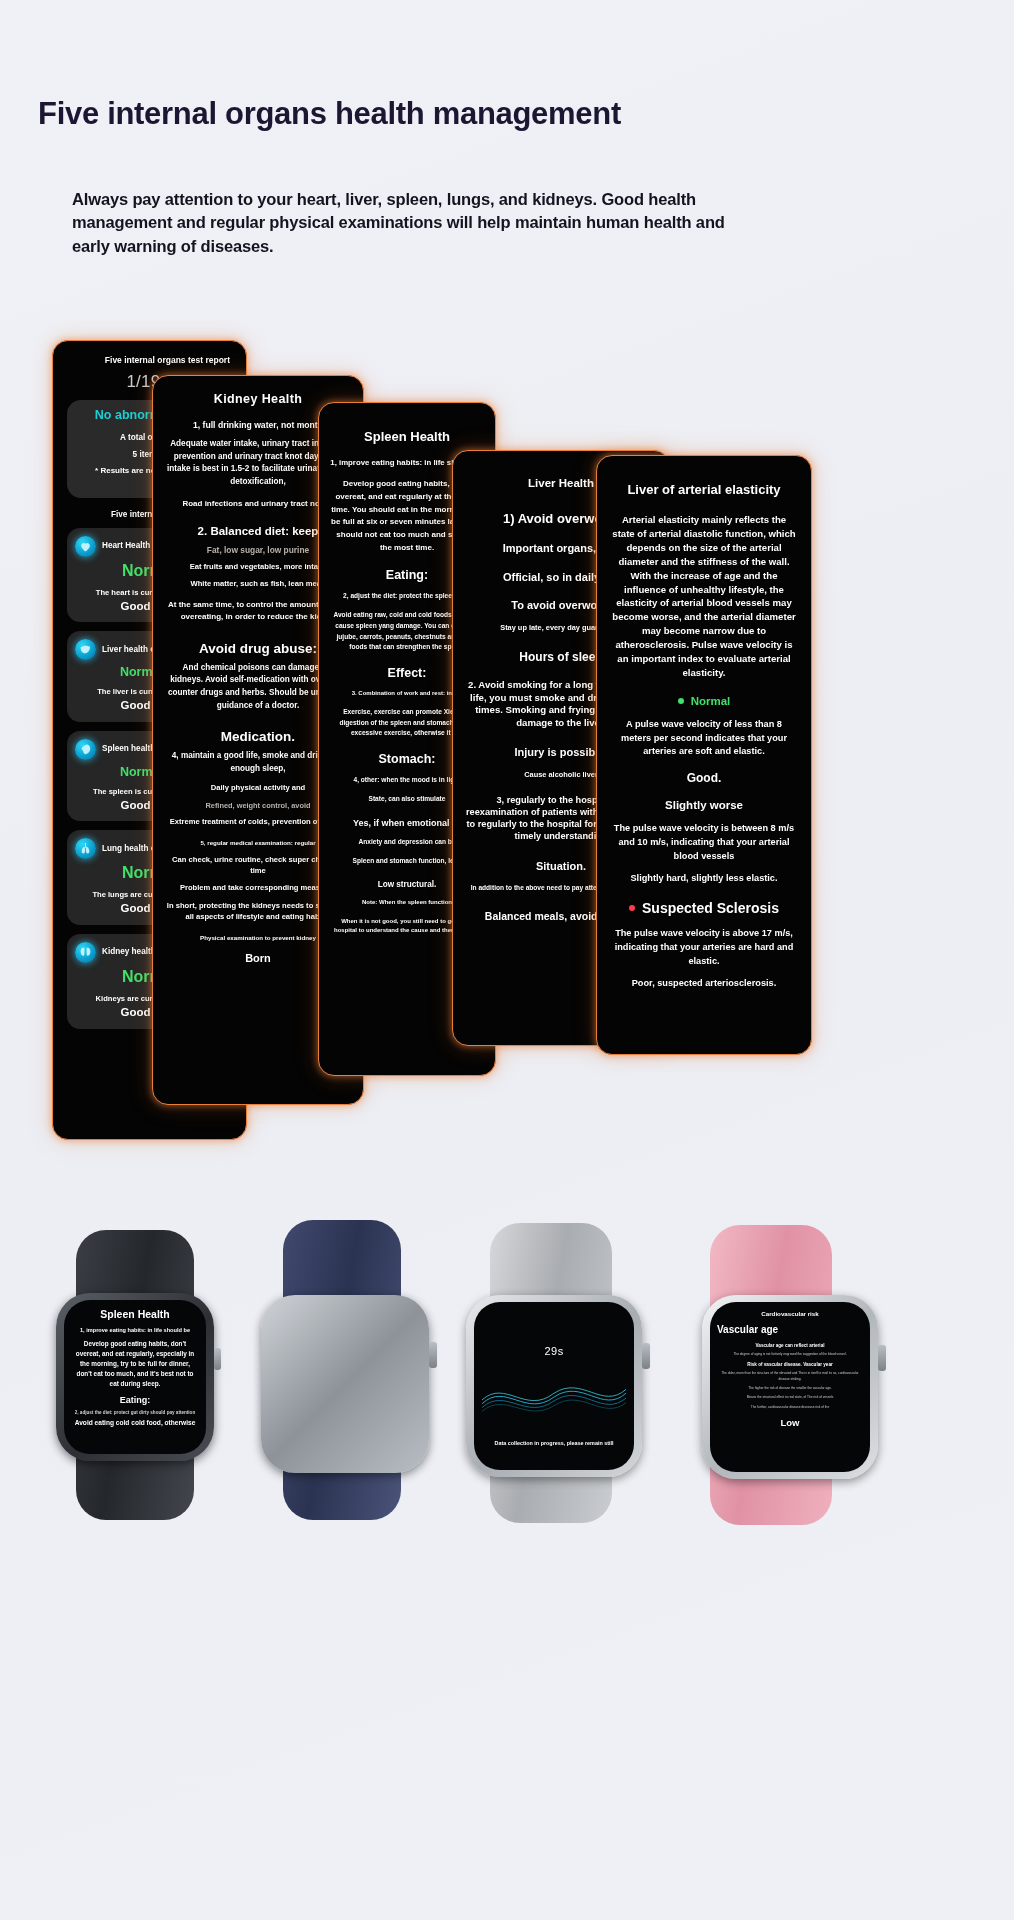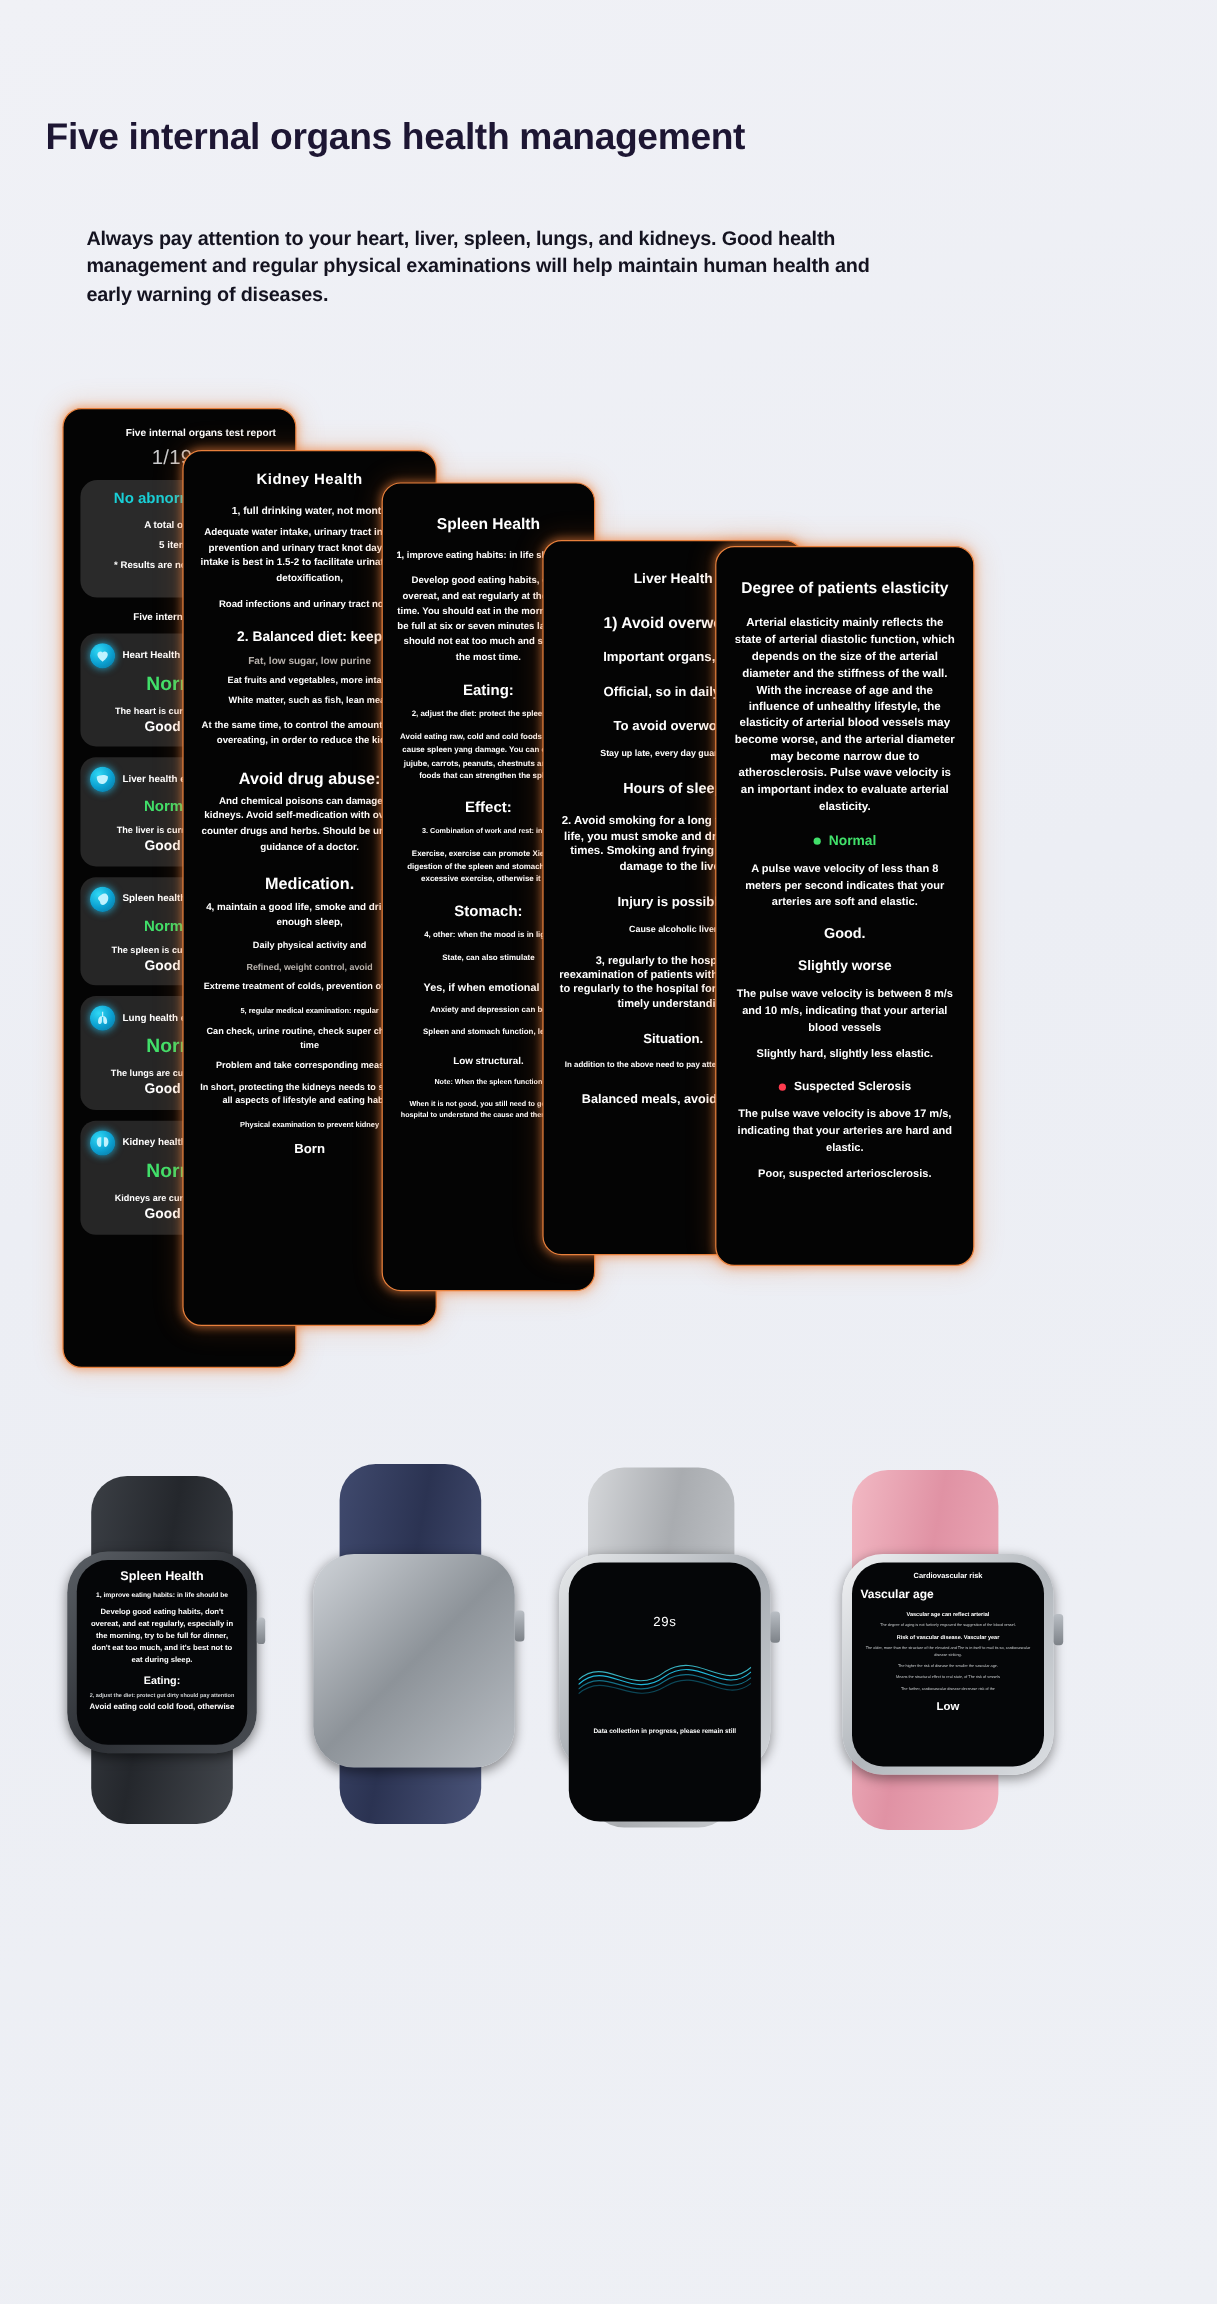--- a/index.html
+++ b/index.html
@@ -149,21 +149,21 @@
   #w2 .t1 { font-size:5.2px; font-weight:bold; text-align:center; }
   #w2 .t2 { font-size:8.6px; font-weight:bold; text-align:center; margin-top:6px; }
 
   
   #w3 { left:452px; top:48px; width:225px; height:300px; }
   #w3 .band { left:38px; top:0; width:122px; height:300px;
               background:linear-gradient(100deg,#d5d7da,#a9acb0 45%,#c9ccd0 100%); }
   #w3 .case { left:14px; top:72px; width:176px; height:182px;
               background:linear-gradient(135deg,#e8eaec,#a8adb3 52%,#d2d6da);
               box-shadow:0 3px 10px rgba(0,0,0,.4); }
-  #w3 .screen{ left:22px; top:79px; width:160px; height:216px; padding:9px 8px; }
+  #w3 .screen{ left:22px; top:79px; width:160px; height:168px; padding:9px 8px; }
   #w3 .big { text-align:center; font-weight:bold; font-size:22px; letter-spacing:.5px;}
   #w3 .big span{ font-size:11px; font-weight:normal;}
   #w3 .t1 { font-size:5.4px; font-weight:bold; text-align:center; line-height:1.5;}
 
   
   #w4 { left:672px; top:50px; width:230px; height:300px; }
   #w4 .band { left:38px; top:0; width:122px; height:300px;
               background:linear-gradient(100deg,#f2b9c4,#e092a4 45%,#efb0bd 100%); }
   #w4 .case { left:30px; top:70px; width:176px; height:184px;
               background:linear-gradient(135deg,#f2f3f5,#b2b7bc 52%,#dcdfe3);
@@ -351,37 +351,37 @@
         <div class="v-sm">Cause alcoholic liver</div>
         <div class="v-p" style="font-size:9.2px">3, regularly to the hospital for reexamination of patients with liver disease to regularly to the hospital for examination, timely understanding</div>
         <div class="v-b" style="font-size:11px">Situation.</div>
         <div class="v-t">In addition to the above need to pay attention to the same</div>
         <div class="v-b" style="font-size:10.5px">Balanced meals, avoid picking</div>
       </div>
     </div>
 
     <div class="card" id="card5">
       <div class="inner">
-        <div class="c-title">Degree of patients elasticity</div>
+        <div class="c-title">Liver of arterial elasticity</div>
         <div class="a-p">Arterial elasticity mainly reflects the state of arterial diastolic function, which depends on the size of the arterial diameter and the stiffness of the wall. With the increase of age and the influence of unhealthy lifestyle, the elasticity of arterial blood vessels may become worse, and the arterial diameter may become narrow due to atherosclerosis. Pulse wave velocity is an important index to evaluate arterial elasticity.</div>
 
         <div class="a-st">
           <span class="dot" style="background:#41e06a"></span>
           <span class="lbl" style="color:#41e06a">Normal</span>
         </div>
         <div class="a-d">A pulse wave velocity of less than 8 meters per second indicates that your arteries are soft and elastic.</div>
         <div class="a-k">Good.</div>
 
         <div class="a-k2">Slightly worse</div>
         <div class="a-d">The pulse wave velocity is between 8 m/s and 10 m/s, indicating that your arterial blood vessels</div>
         <div class="a-d" style="margin-top:8px">Slightly hard, slightly less elastic.</div>
 
         <div class="a-st">
           <span class="dot" style="background:#ff3b4e"></span>
-          <span class="lbl" style="font-size:10px">Suspected Sclerosis</span>
+          <span class="lbl" style="font-size:14px">Suspected Sclerosis</span>
         </div>
         <div class="a-d">The pulse wave velocity is above 17 m/s, indicating that your arteries are hard and elastic.</div>
         <div class="a-d" style="margin-top:8px">Poor, suspected arteriosclerosis.</div>
       </div>
     </div>
   </div>
 
   <div class="watches">
 
     <div class="watch" id="w1">

